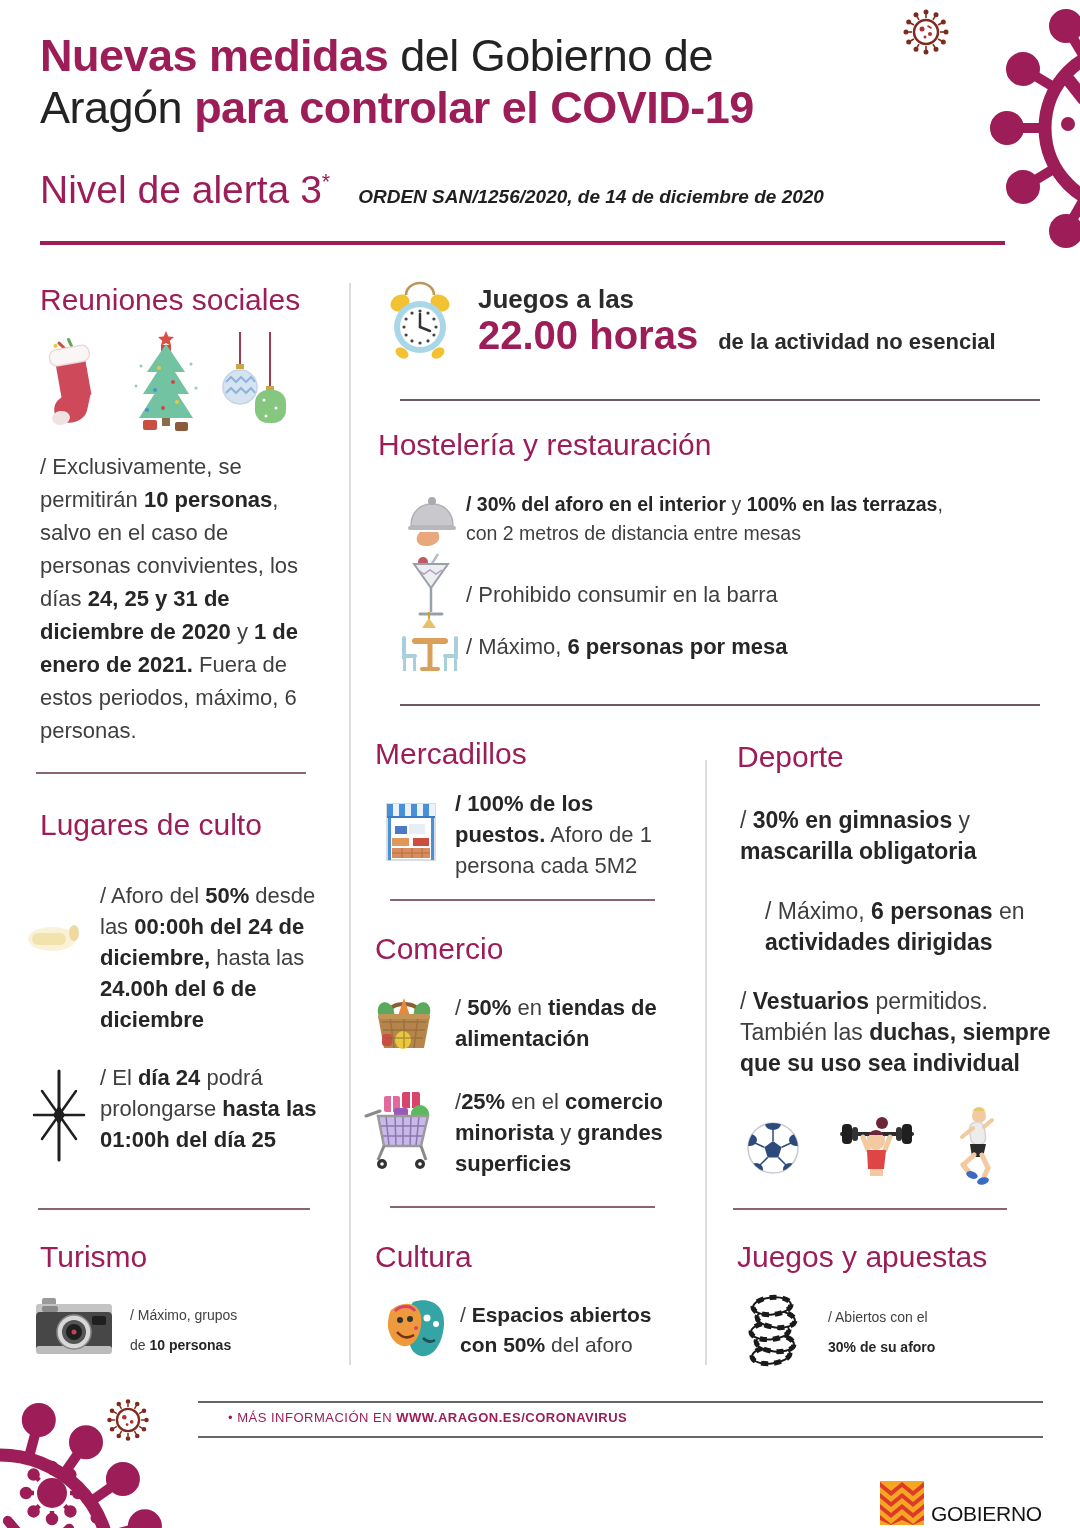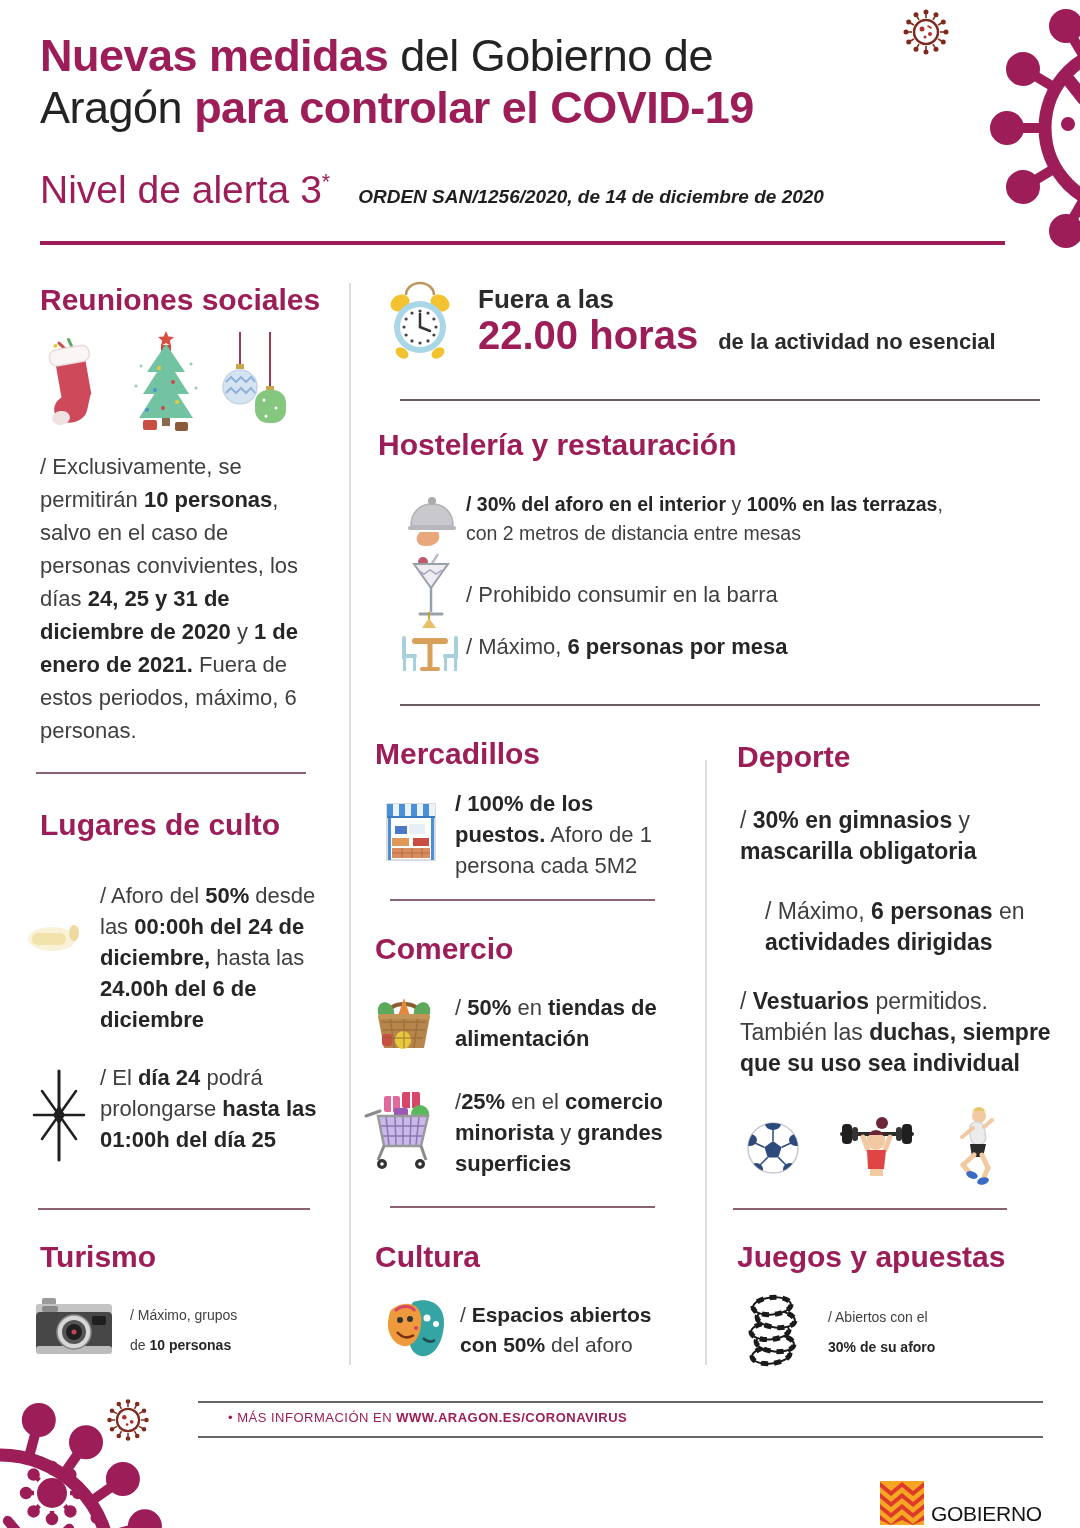--- a/index.html
+++ b/index.html
@@ -8,21 +8,21 @@
         font-family:"Liberation Sans","DejaVu Sans",sans-serif;color:var(--body);}
   .abs{position:absolute;}
   .rich{white-space:nowrap;}
   .b{font-weight:700;color:var(--bold);}
   .c-maroon{color:var(--maroon);}
   .title{font-size:45px;line-height:1.16;color:#232323;letter-spacing:-0.5px;}
   .alert-row{display:flex;align-items:baseline;gap:28px;}
   .alert{font-size:39px;color:var(--maroon);}
   .alert sup{font-size:55%;}
   .orden{font-size:19px;font-style:italic;font-weight:700;color:#1f1f1f;}
-  .sec-title{font-size:30px;font-weight:700;color:var(--maroon);white-space:nowrap;}
+  .sec-title{font-size:30px;font-weight:400;color:var(--maroon);white-space:nowrap;}
   .hr-accent{height:4px;background:var(--maroon);}
   .hr{height:2px;background:#6E5A63;}
   .hr-light{height:2px;background:#8A6570;}
   .vr{width:2px;background:#DCDCDC;}
   .closure-l1{font-size:26px;font-weight:700;color:#2b2b2b;}
   .closure-l2{display:flex;align-items:baseline;gap:20px;white-space:nowrap;}
   .closure-time{font-size:40px;font-weight:700;color:var(--maroon);}
   .closure-suffix{font-size:22px;font-weight:700;color:#2b2b2b;}
   .t-reuniones{font-size:22px;line-height:33px;}
   .t-culto{font-size:22px;line-height:31px;}
@@ -238,21 +238,21 @@
       <circle cx="37" cy="62" r="1.6"></circle>
         <circle cx="29" cy="59.9" r="1.6"></circle>
         <circle cx="23.1" cy="54" r="1.6"></circle>
       <circle cx="21" cy="46" r="1.6"></circle>
         <circle cx="23.1" cy="38" r="1.6"></circle>
         <circle cx="29" cy="32.1" r="1.6"></circle>
     </g>
     <line x1="37" y1="46" x2="37" y2="33" stroke="#333" stroke-width="2.5" stroke-linecap="round"></line>
     <line x1="37" y1="46" x2="47" y2="50" stroke="#333" stroke-width="2.5" stroke-linecap="round"></line>
   </svg>
-  <div class="abs closure-l1" style="left:478px;top:284px;">Fuera a las</div>
+  <div class="abs closure-l1" style="left:478px;top:284px;">Juegos a las</div>
   <div class="abs closure-l2" style="left:478px;top:313px;">
     <span class="closure-time">22.00 horas</span>
     <span class="closure-suffix">de la actividad no esencial</span>
   </div>
   <div class="abs hr" style="left:400px;top:399px;width:640px;"></div>
 
   <div class="abs sec-title" style="left:378px;top:428px;">Hostelería y restauración</div>
 
   <svg class="abs" style="left:404px;top:490px;" width="58" height="60">
     <path d="M16,42 C10,48 12,56 22,56 C32,56 38,50 34,42 Z" fill="#E8A87C"></path>

